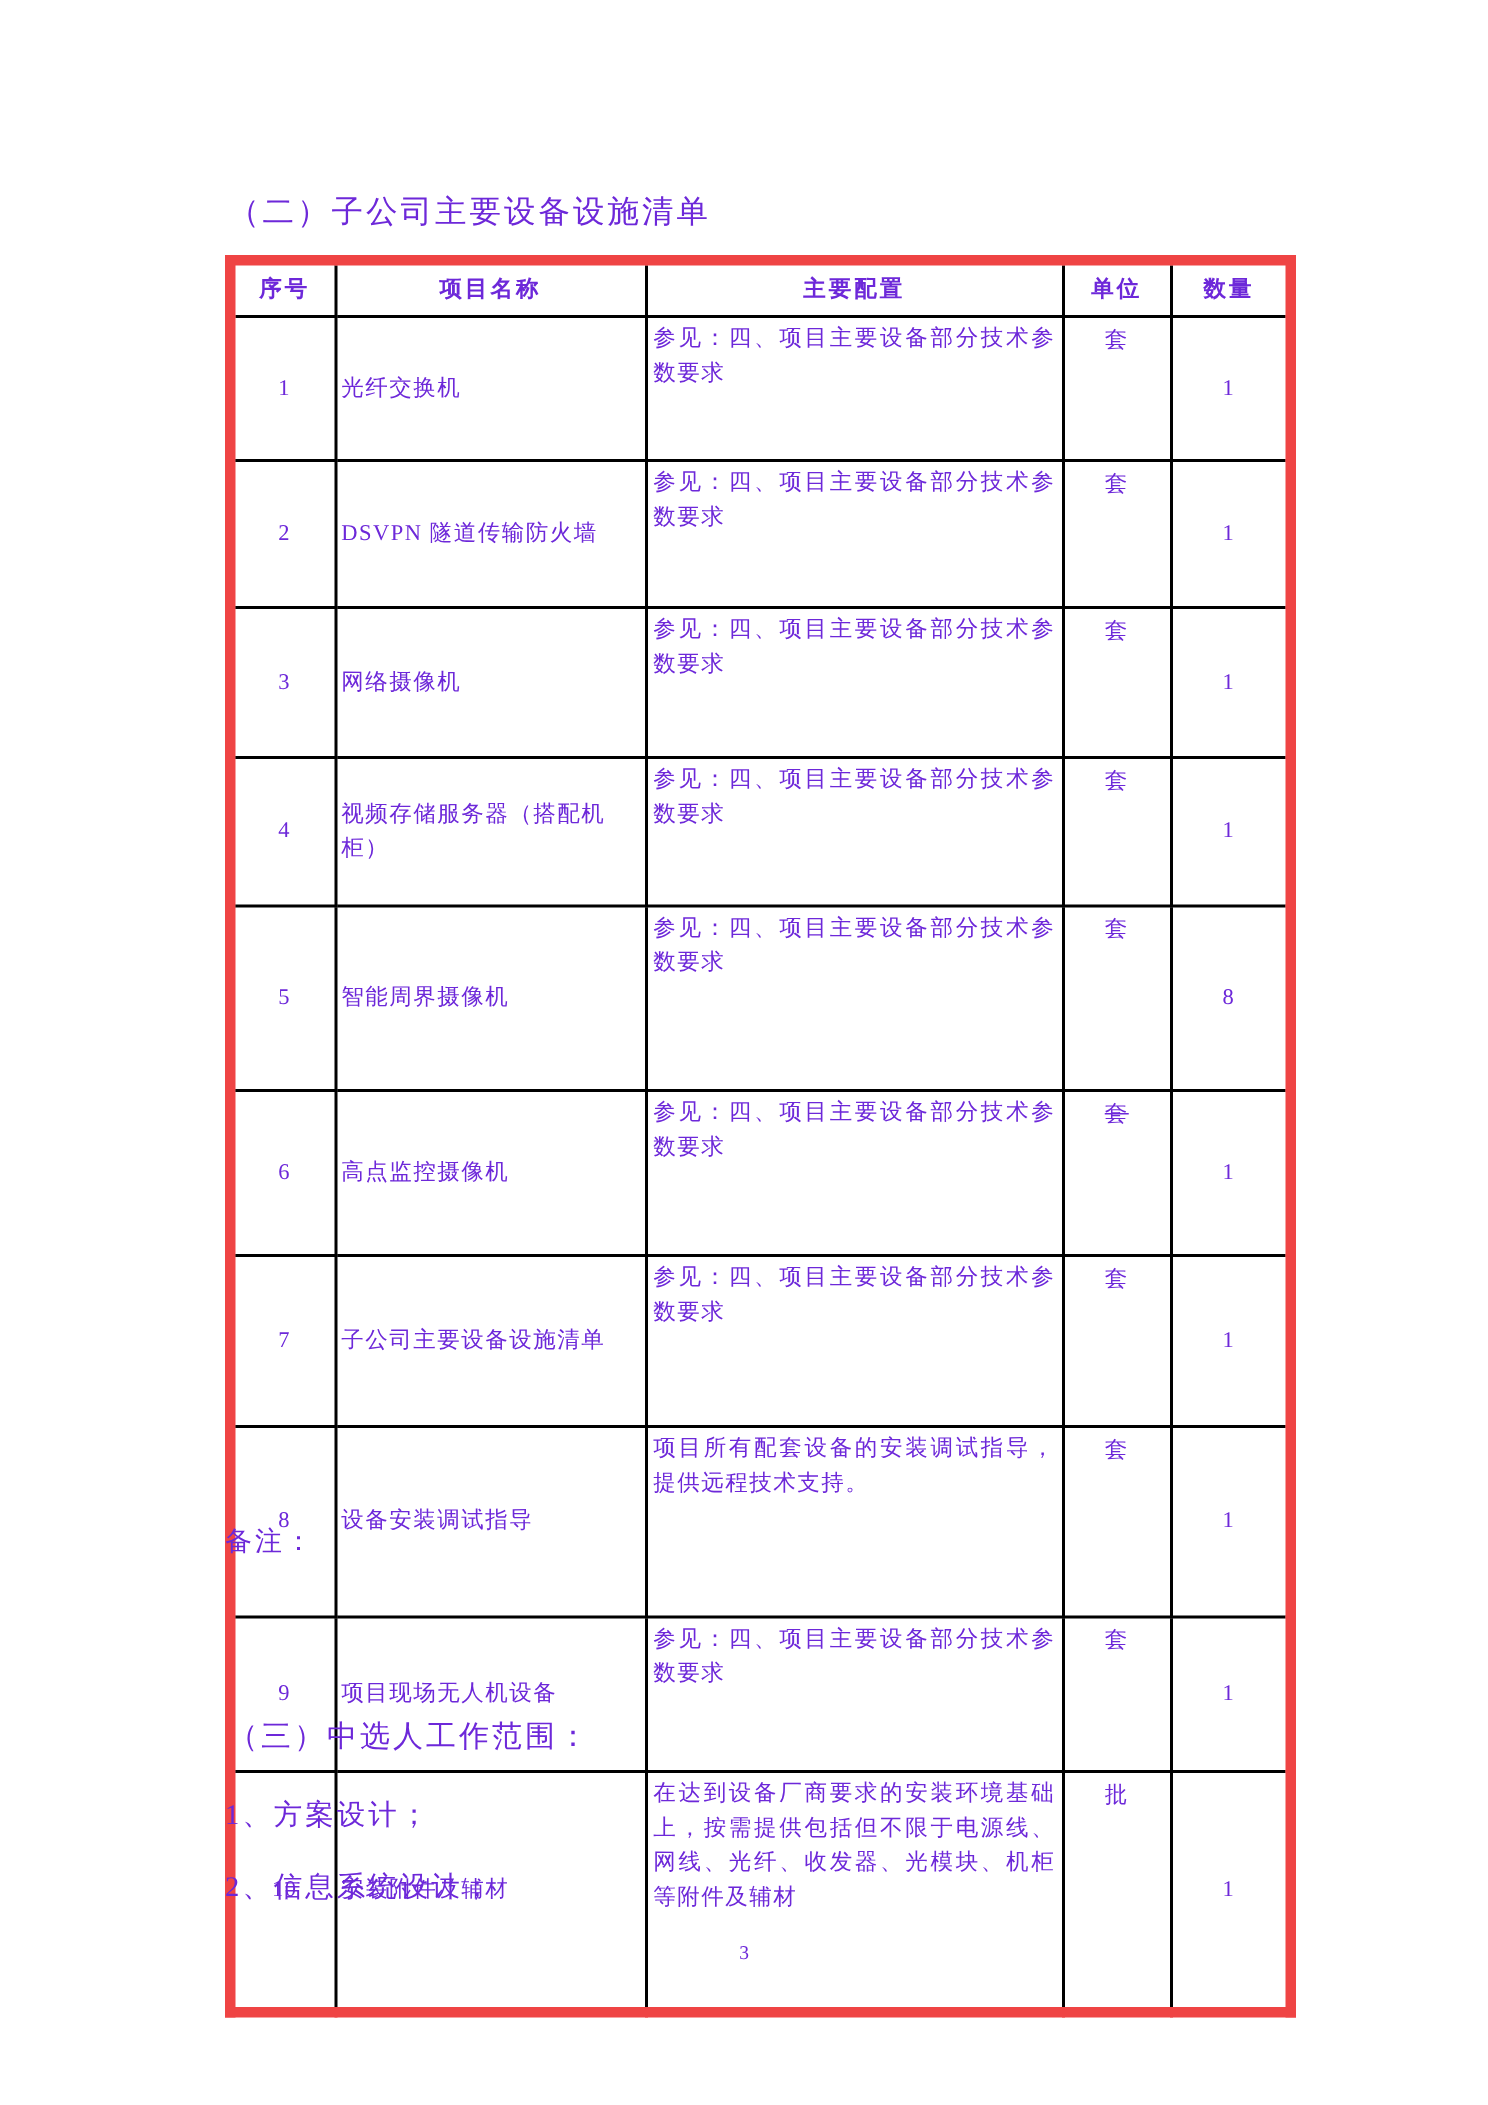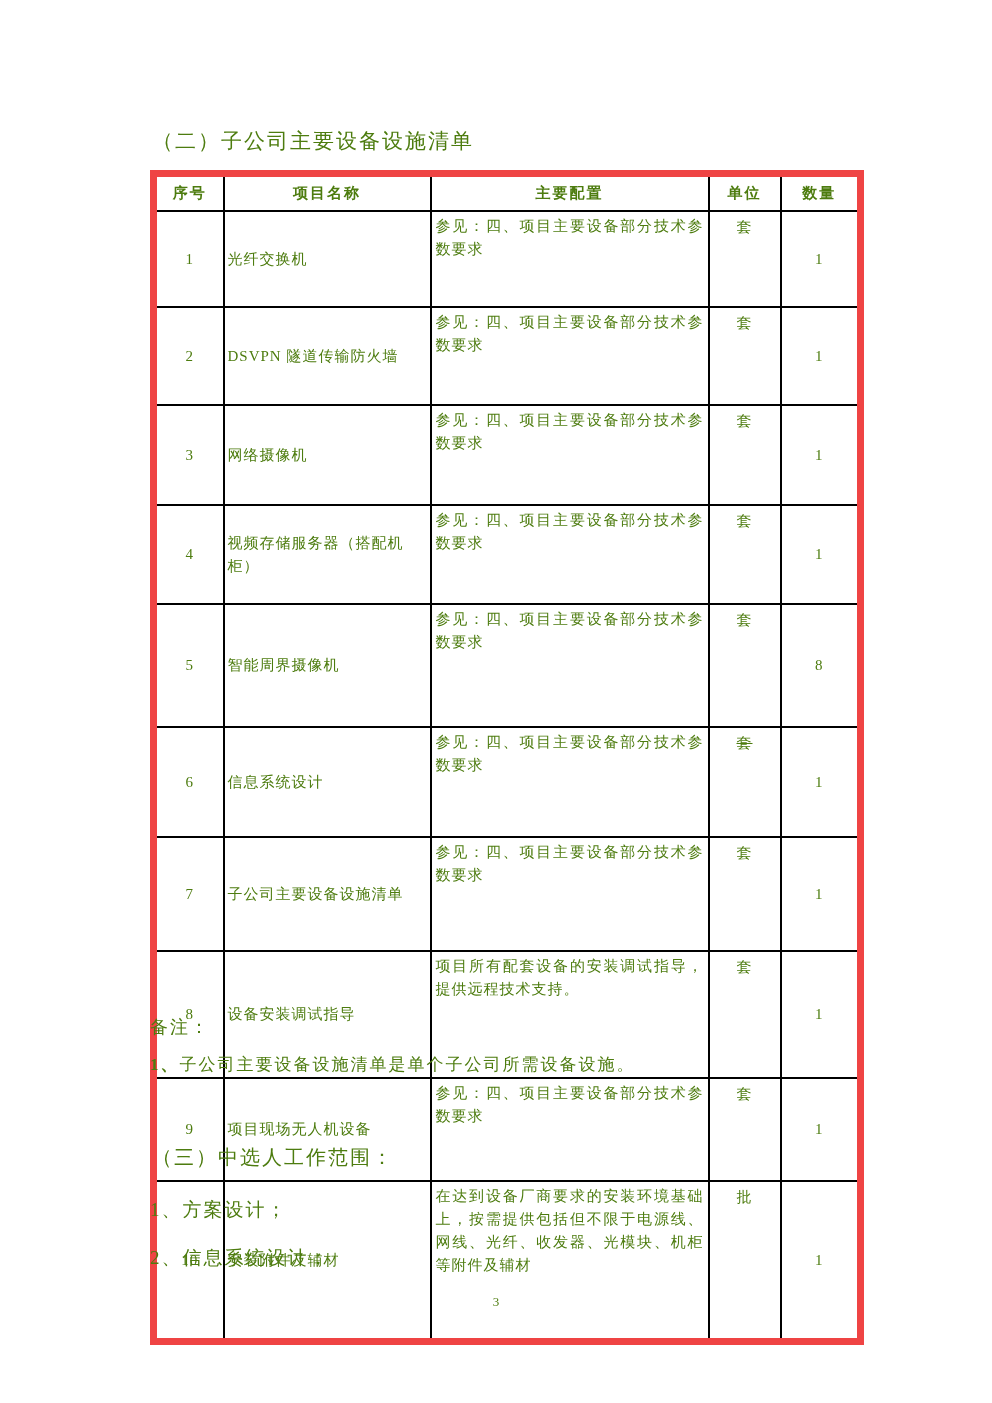--- a/index.html
+++ b/index.html
@@ -1,20 +1,20 @@
 <!DOCTYPE html>
 <html><head>
 <meta charset="utf-8">
 <style>
   html,body { margin:0; padding:0; background:#ffffff; }
   .page {
     position:relative;
     width:992px; height:1403px;
     background:#ffffff;
-    color:#4d7c0f;
+    color:#6d28d9;
     font-family:"Liberation Serif","DejaVu Serif",serif;
     overflow:hidden;
   }
   .doc-title {
     position:absolute; left:152px; top:127px;
     font-size:21px; letter-spacing:2px; white-space:nowrap;
   }
   table.equip {
     position:absolute; left:150px; top:170px;
     border-collapse:collapse;
@@ -134,21 +134,21 @@
       </tr>
       <tr class="r5">
         <td class="no">5</td>
         <td class="name">智能周界摄像机</td>
         <td class="conf">参见：四、项目主要设备部分技术参数要求</td>
         <td class="unit">套</td>
         <td class="qty">8</td>
       </tr>
       <tr class="r6">
         <td class="no">6</td>
-        <td class="name">信息系统设计</td>
+        <td class="name">高点监控摄像机</td>
         <td class="conf">参见：四、项目主要设备部分技术参数要求</td>
         <td class="unit"><span class="strike">套</span></td>
         <td class="qty">1</td>
       </tr>
       <tr class="r7">
         <td class="no">7</td>
         <td class="name">子公司主要设备设施清单</td>
         <td class="conf">参见：四、项目主要设备部分技术参数要求</td>
         <td class="unit">套</td>
         <td class="qty">1</td>
@@ -172,21 +172,20 @@
         <td class="name">安装附件及辅材</td>
         <td class="conf">在达到设备厂商要求的安装环境基础上，按需提供包括但不限于电源线、网线、光纤、收发器、光模块、机柜等附件及辅材</td>
         <td class="unit">批</td>
         <td class="qty">1</td>
       </tr>
     </tbody>
   </table>
 
   <div class="note-label">备注：</div>
 
-  <div class="note-1"><span class="num">1、</span><span>子公司主要设备设施清单是单个子公司所需设备设施。</span></div>
 
 
   <div class="sec3-title">（三）中选人工作范围：</div>
 
   <div class="sec3-item1">1、方案设计；</div>
 
   <div class="sec3-item2">2、信息系统设计；</div>
 
   <div class="page-number">3</div>
 

